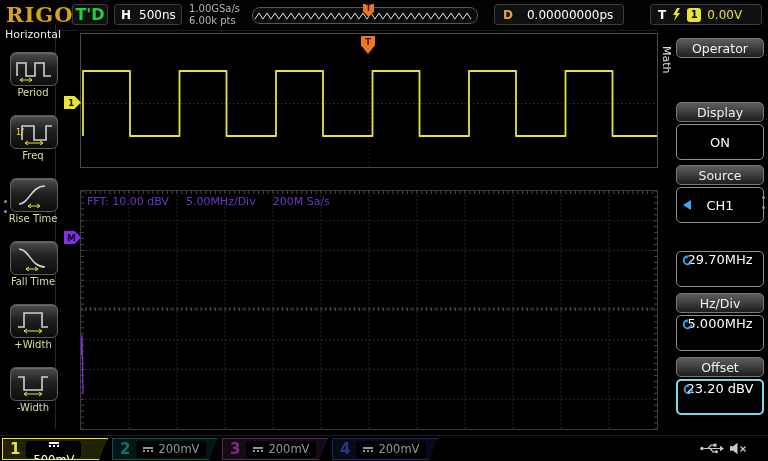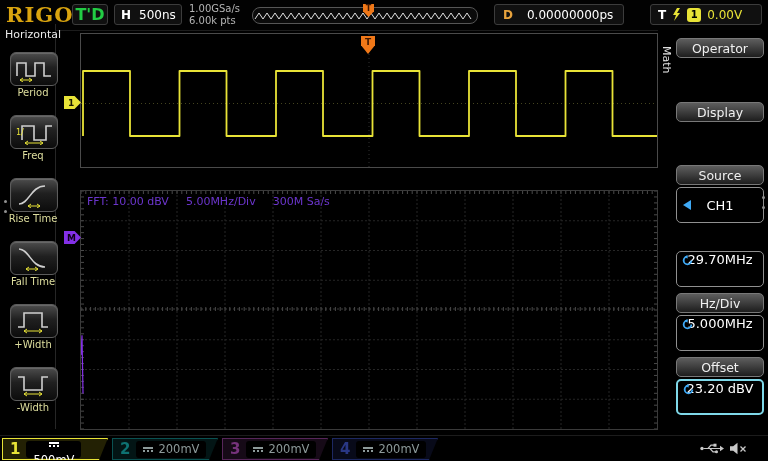--- a/index.html
+++ b/index.html
@@ -497,29 +497,32 @@
       <line x1="573" y1="226.09999999999985" x2="576" y2="226.09999999999985" stroke="#4a4a4a"></line>
       <line x1="0" y1="232.04999999999984" x2="3" y2="232.04999999999984" stroke="#4a4a4a"></line>
       <line x1="573" y1="232.04999999999984" x2="576" y2="232.04999999999984" stroke="#4a4a4a"></line>
       <line x1="0" y1="237.99999999999983" x2="3" y2="237.99999999999983" stroke="#4a4a4a"></line>
       <line x1="573" y1="237.99999999999983" x2="576" y2="237.99999999999983" stroke="#4a4a4a"></line>
       <polyline points="0,163.91077742427586 1,144.19944476716103 2,202.47273570393506 3,NaN 4,NaN 5,NaN 6,150.14336887890516 7,183.47079843834388 8,144.25275461816722 9,149.46633441610769 10,119.65376186032186 11,81.98996690863913 12,48.32539074681699 13,84.37335663305765 14,118.77819711003791 15,149.17371395467356 16,184.87449777566576 17,143.23069472793657 18,182.6211599350981 19,213.45428571428585 20,189.28285714285727 21,165.1114285714287 22,157.85999999999984 23,173.50452309325465 24,154.06043343358579 25,203.58251221120344 26,183.31378994905566 27,142.92589736574774 28,156.45808276017823 29,142.14036837863642 30,117.86043916253196 31,86.20925017514003 32,100.3184945102443 33,125.94174953871837 34,149.63678985904244 35,173.34169278540585 36,212.6386412314394 37,197.38327699030305 38,205.11427384884416 39,156.73830006240905 40,156.45330668644476 41,163.02857142857135 42,173.59872079964816 43,204.17142857142852 44,188.4656635392499 45,210.73658234557044 46,192.13289958087464 47,187.02398967014778 48,160.36853651041997 49,128.80281361531112 50,107.64203135330553 51,101.0275247217242 52,127.93820172378977 53,144.3897225834758 54,179.3689044329593 55,145.18691342890708 56,199.4482774499923 57,207.68340045680327 58,153.32520759871107 59,190.60714285714286 60,160.92428849785426 61,175.73792945497564 62,200.25 63,199.92182693104726 64,198.23853885169015 65,199.93286844216075 66,187.18614584563306 67,166.67365007865675 68,146.64180148799326 69,120.19974146495504 70,100.40456318906072 71,122.81725455448017 72,155.16312041827885 73,168.90144164804144 74,148.25020530784963 75,122.78295130658424 76,177.96435931659977 77,188.60850951396844 78,193.033683764 79,171.169783731598 80,179.0999999999998 81,197.0999999999998 82,152.99181946181403 83,212.67891318272834 84,154.36672810564514 85,192.56522609489312 86,184.44352867007228 87,155.351572628319 88,138.49669597782167 89,107.03440935090157 90,125.7978130009028 91,153.1012766461822 92,172.68469970375327 93,188.9499417760163 94,211.3193775548603 95,153.0644967728918 96,177.2785422155566 97,174.59952731982798 98,173.53668862571197 99,177.1457142857139 100,194.11714285714248 101,211.08857142857104 102,189.74838070259156 103,143.42188734313197 104,171.60321429909936 105,194.1761722286994 106,168.9467080098323 107,142.94331798736346 108,123.01831875504418 109,122.46775494465096 110,147.62714463133705 111,166.82963283478537 112,167.10663845022708 113,151.88776958823578 114,156.51234268226426 115,164.27314208110323 116,199.8755825145721 117,160.71999124230842 118,179.73000000000008 119,151.07839403034683 120,176.1001173430622 121,167.5258825509377 122,201.78997025038132 123,180.15045367514418 124,195.9515273456262 125,147.941218114372 126,160.0671044767583 127,137.2655264879156 128,123.00531523894833 129,147.813378520479 130,166.38101490400706 131,163.07141188675936 132,185.98971410121956 133,183.01503208702428 134,159.32679655349276 135,176.60721709422 136,193.88228010134225 137,185.60646304147394 138,188.48571428571447 139,203.91428571428588 140,214.12944724302108 141,187.40205591932795 142,160.87196986462317 143,204.74021502952624 144,175.619888107691 145,169.70819596472097 146,144.2347575277089 147,126.23449282822273 148,140.68448854034608 149,165.35454689965343 150,186.62887939031842 151,196.17347378070164 152,199.1747285096413 153,215.90454155010008 154,213.14992461631454 155,179.28631279743388 156,193.33928571428572 157,185.94642857142856 158,200.73214285714286 159,206.43587854759895 160,208.87744677397987 161,178.4147081503282 162,178.1976347610767 163,193.2477758768947 164,176.38524656370294 165,157.24902560375642 166,136.68652811646473 167,142.2457032073288 168,159.47888080403197 169,172.80043146456654 170,203.15053661912668 171,217.15255792021 172,203.87701716312694 173,172.8911318781702 174,161.44999282205714 175,173.10381776843377 176,183.34058082167246 177,196.74160455730922 178,212.07857142857128 179,189.68075145268264 180,192.5582122534984 181,200.63458981231696 182,178.01107972630888 183,167.62910736803317 184,163.8847600351689 185,148.31964284991085 186,139.97757284024811 187,154.06521452018396 188,175.42260607695047 189,191.97769089080305 190,175.53729131241363 191,186.58793005644196 192,193.17909539715552 193,189.0269857902647 194,204.69857142857174 195,170.61688469148413 196,159.57509220865293 197,189.22839282963596 198,159.53750338959975 199,205.49950895160887 200,222.80871915186927 201,191.36809867981637 202,170.31505666390888 203,169.91378125006958 204,156.5615166672929 205,138.62788431160152 206,150.73746830834585 207,171.8568964368579 208,193.10550330545414 209,206.30175846832043 210,163.72692354962126 211,209.80945126569145 212,203.6934083034204 213,171.81617613064486 214,196.6242857142854 215,192.6900000000003 216,190.69868127218348 217,171.58254925102466 218,180.98456825825377 219,204.91994569252785 220,200.39362186358042 221,184.94613843275346 222,174.56474159236765 223,161.87291863147527 224,146.21032392768717 225,156.35053467943567 226,166.85173593637597 227,190.2348361403764 228,209.00298471145987 229,178.61079525658505 230,206.40026898477484 231,211.57979768212792 232,173.35727699317366 233,187.20201137146273 234,179.3842353357305 235,203.12999999999943 236,198.35092841122963 237,200.34734711220494 238,195.26552557647227 239,219.1440126835027 240,189.54079001622378 241,155.86423356571947 242,171.25310004468707 243,149.64101432484023 244,152.08428425612735 245,171.1088380405506 246,182.064082568003 247,188.83167092683306 248,215.84968289732893 249,222.98644658798904 250,194.77778324091415 251,164.47702801866637 252,206.51785714285714 253,189.8385640212557 254,200.41071428571428 255,170.82655761697714 256,168.4419758368058 257,184.43080987902133 258,212.17606045533114 259,211.32107955527226 260,170.8120090779845 261,181.48628020154445 262,162.50318771587138 263,147.6303881712939 264,164.82898023314812 265,177.9480525405072 266,183.6513668489794 267,194.0498143999199 268,176.56451986638803 269,162.23387524222466 270,222.76285714285729 271,210.93428571428586 272,199.1057142857144 273,197.92285714285703 274,209.75142857142845 275,182.17424907500688 276,169.86955490331087 277,180.8174767490278 278,213.74859466288558 279,196.83089241253364 280,171.8662985720662 281,165.775729065964 282,152.28131643499822 283,158.4089830798522 284,174.37880245067876 285,170.58907537809864 286,192.67376902703143 287,218.89031588159193 288,166.7713681555224 289,196.93275630385614 290,187.6486904267183 291,203.67642857142883 292,195.6664285714283 293,203.199378179277 294,188.1443592959467 295,220.83793290227322 296,204.09683725522078 297,214.22027465227546 298,191.4817445124941 299,183.29582080818957 300,176.73187482306224 301,157.6381047645753 302,158.49639727158302 303,178.99649046997712 304,194.60317620922896 305,180.26111019367843 306,216.12551410987098 307,217.44542229821047 308,177.83956335694256 309,186.21514459983848 310,151.67839876012812 311,171.89812921243316 312,191.87787438450852 313,215.7557142857139 314,220.75596823194758 315,224.00024290554012 316,182.90351482205944 317,187.9379375886976 318,193.6306927494924 319,181.93463514623335 320,163.19894123954546 321,157.68504414880124 322,174.0804088666356 323,188.40671028606576 324,202.81229306379313 325,178.33849247364427 326,215.39804171678517 327,174.45323257116038 328,175.80536801626386 329,208.75701028522005 330,175.63231457684665 331,202.14000000000013 332,212.9400000000001 333,218.70382728083945 334,200.50371086767015 335,194.79895255800488 336,215.4545082701204 337,182.43590794137202 338,183.4010669226568 339,173.44044193513724 340,160.59921233362806 341,167.99278106042573 342,186.33228502178702 343,199.0271984339773 344,207.2375965928588 345,220.75217198887663 346,200.4751269009467 347,188.4968019901198 348,198.27011631036365 349,186.63944688822534 350,184.8588871199122 351,194.91957885659505 352,191.96240683004845 353,203.62372786323894 354,181.8421054522755 355,197.71360417848493 356,192.366769058248 357,192.31664462953177 358,176.21260264116304 359,164.4032392290849 360,168.017334655875 361,180.73521541746453 362,197.2776746442574 363,183.64892232223048 364,195.3203353134915 365,191.67829354766155 366,187.22117549366024 367,187.19236281877272 368,209.11500000000012 369,179.16882314091777 370,189.06086625151536 371,218.25642857142844 372,201.42844129164274 373,178.43301439224146 374,188.21103051317965 375,207.06834429935358 376,196.23103406578286 377,181.97114277183994 378,171.65879680700584 379,167.67051868774013 380,181.86368520632402 381,191.59575377665476 382,206.48350006043927 383,188.54215839139175 384,204.54128389441695 385,194.9568220737329 386,209.37718637584092 387,177.98623141381168 388,177.83030747009383 389,202.69997356419924 390,182.44091036157573 391,203.26618430447655 392,186.14072688140948 393,190.21333107052445 394,218.22606458751994 395,207.109791115773 396,186.78550080887297 397,176.15307672846723 398,166.2476860024035 399,176.15082086775112 400,178.2421416275261 401,186.6059880828235 402,205.19584384457463 403,197.49468156321757 404,180.71809459764407 405,185.1261884863266 406,193.2802284490549 407,187.92637366038315 408,202.9607147000018 409,212.44028551754684 410,191.02462706225683 411,220.32989245183416 412,188.381088501263 413,213.511039786286 414,183.9699304626301 415,179.41196144117708 416,180.24786288352192 417,167.09735687392015 418,170.63971384790796 419,184.64648839194652 420,199.1722745024005 421,179.52689370414996 422,181.0998414812906 423,218.44890008901044 424,219.99952125175756 425,207.27978121544618 426,167.46486675927002 427,180.15538835387588 428,209.68703573242306 429,191.0335991961237 430,207.4371802902513 431,225.4048660712091 432,186.27552018969104 433,204.52348009445834 434,203.1437812793664 435,185.79629263678086 436,177.36454344852433 437,170.1374089210884 438,184.10534474856445 439,195.4545242579185 440,194.6295757309524 441,219.69860492103916 442,201.87139672372382 443,192.3334299830409 444,213.5930748220124 445,213.4607142857143 446,194.3833562882962 447,184.5998760673417 448,197.83812437426639 449,205.10624856075358 450,213.2062089188727 451,217.021182394364 452,196.56813368323068 453,206.88808356689572 454,192.00888120387793 455,177.05937867229073 456,166.78009215803195 457,180.1992527183134 458,195.99235318763576 459,210.55282740508176 460,208.29622316454703 461,192.88469092092078 462,227.12219514898234 463,208.4494196644272 464,207.21124167775213 465,207.8292857142853 466,197.75206840510083 467,209.55269666574574 468,202.01590526968138 469,214.08388668104433 470,208.89072125085136 471,216.52098715581582 472,187.87120280150248 473,196.19071188308354 474,186.11648320874085 475,176.46361050460206 476,182.52498970492263 477,188.56990155015643 478,194.77534994634647 479,221.25102384191968 480,206.95043388425395 481,183.37587184541502 482,218.0276959821659 483,212.94750665217833 484,211.17214285714306 485,205.14214285714266 486,213.7564285714284 487,213.83121450647639 488,187.08767828305886 489,186.54020936475231 490,192.3280263924981 491,211.781480262056 492,200.533199403435 493,187.89251405012465 494,181.2065385133028 495,176.50367292948067 496,186.73975655063987 497,200.14636537246406 498,212.7679498270154 499,209.6151082770008 500,203.0352536999411 501,210.12719422569756 502,191.89145713641105 503,185.71673639363684 504,205.5728571428579 505,204.80459030022163 506,207.75677974788556 507,227.17746178448203 508,225.1014305417342 509,215.63919230543357 510,190.30175799475435 511,207.01199848202967 512,184.7714698291851 513,184.44814546453628 514,179.3766393765135 515,187.66808289174384 516,199.29903386198038 517,212.35366171788138 518,221.97563299506277 519,218.31047697031877 520,208.31905646207082 521,195.89124929257088 522,217.13142857142896 523,189.05111575556717 524,209.7257142857139 525,217.95428571428533 526,219.64004878184105 527,202.89253866139745 528,196.45925143564855 529,206.8540980832919 530,200.59364987590115 531,198.83235367560277 532,187.29648018106843 533,177.36472849822206 534,187.5199652039528 535,199.1031514983283 536,209.63325646651714 537,222.38216207630228 538,190.8926500023043 539,202.69635465856493 540,191.55959891955558 541,193.4368417715177 542,211.725 543,190.86174750259164 544,196.2979373780353 545,215.32399682832374 546,216.76713611363436 547,228.69815090934466 548,219.7007339756836 549,207.74170909650513 550,199.2957176292689 551,191.74171417944785 552,183.7077405497768 553,184.181127470224 554,193.8591580273078 555,195.63225844456994 556,210.83590594601776 557,211.49634111029334 558,225.93680749696045 559,221.41138401460353 560,200.2218135809835 561,205.56769985264057 562,196.00669736649752 563,216.02588387380214 564,220.50300604143214 565,193.46666791385144 566,225.2277460508622 567,212.2439465467628 568,194.14515718903948 569,213.8468050143791 570,204.5065435977337 571,218.48116736159432 572,216.61638217675258 573,202.51955268869278 574,216.15542286232784 575,211.27624409025805 576,209.7531511083052 577,205.0523101099973 578,211.51087472438812" fill="none" stroke="#8430e8" stroke-width="1.2"></polyline>
     </svg>
 </div>
 <div class="marker mk-math">M</div>
 <div class="fft-info">
-  <span>FFT: 10.00 dBV</span><span>5.00MHz/Div</span><span>300M Sa/s</span>
+  <span>FFT: 10.00 dBV</span><span>5.00MHz/Div</span><span>200M Sa/s</span>
 </div>
 
 <div id="rightbar">
   <div class="math-vert">Math</div>
 
   <div class="mlabel" style="top:8px">Operator</div>
 
   <div class="mlabel" style="top:72px">Display</div>
+  <div class="mvalue" style="top:94px">
+    <span>ON</span>
+  </div>
 
   <div class="mlabel" style="top:135px">Source</div>
   <div class="mvalue" style="top:157px">
     <span class="tri-left"></span>
     <span>CH1</span>
   </div>
 
   <div class="mvalue knob" style="top:221px">
     <svg class="rot-icon" width="11" height="11" viewBox="0 0 12 12">
         <path d="M10.2 6 A4.2 4.2 0 1 1 6 1.8" fill="none" stroke="#3fa9f5" stroke-width="2"></path>

